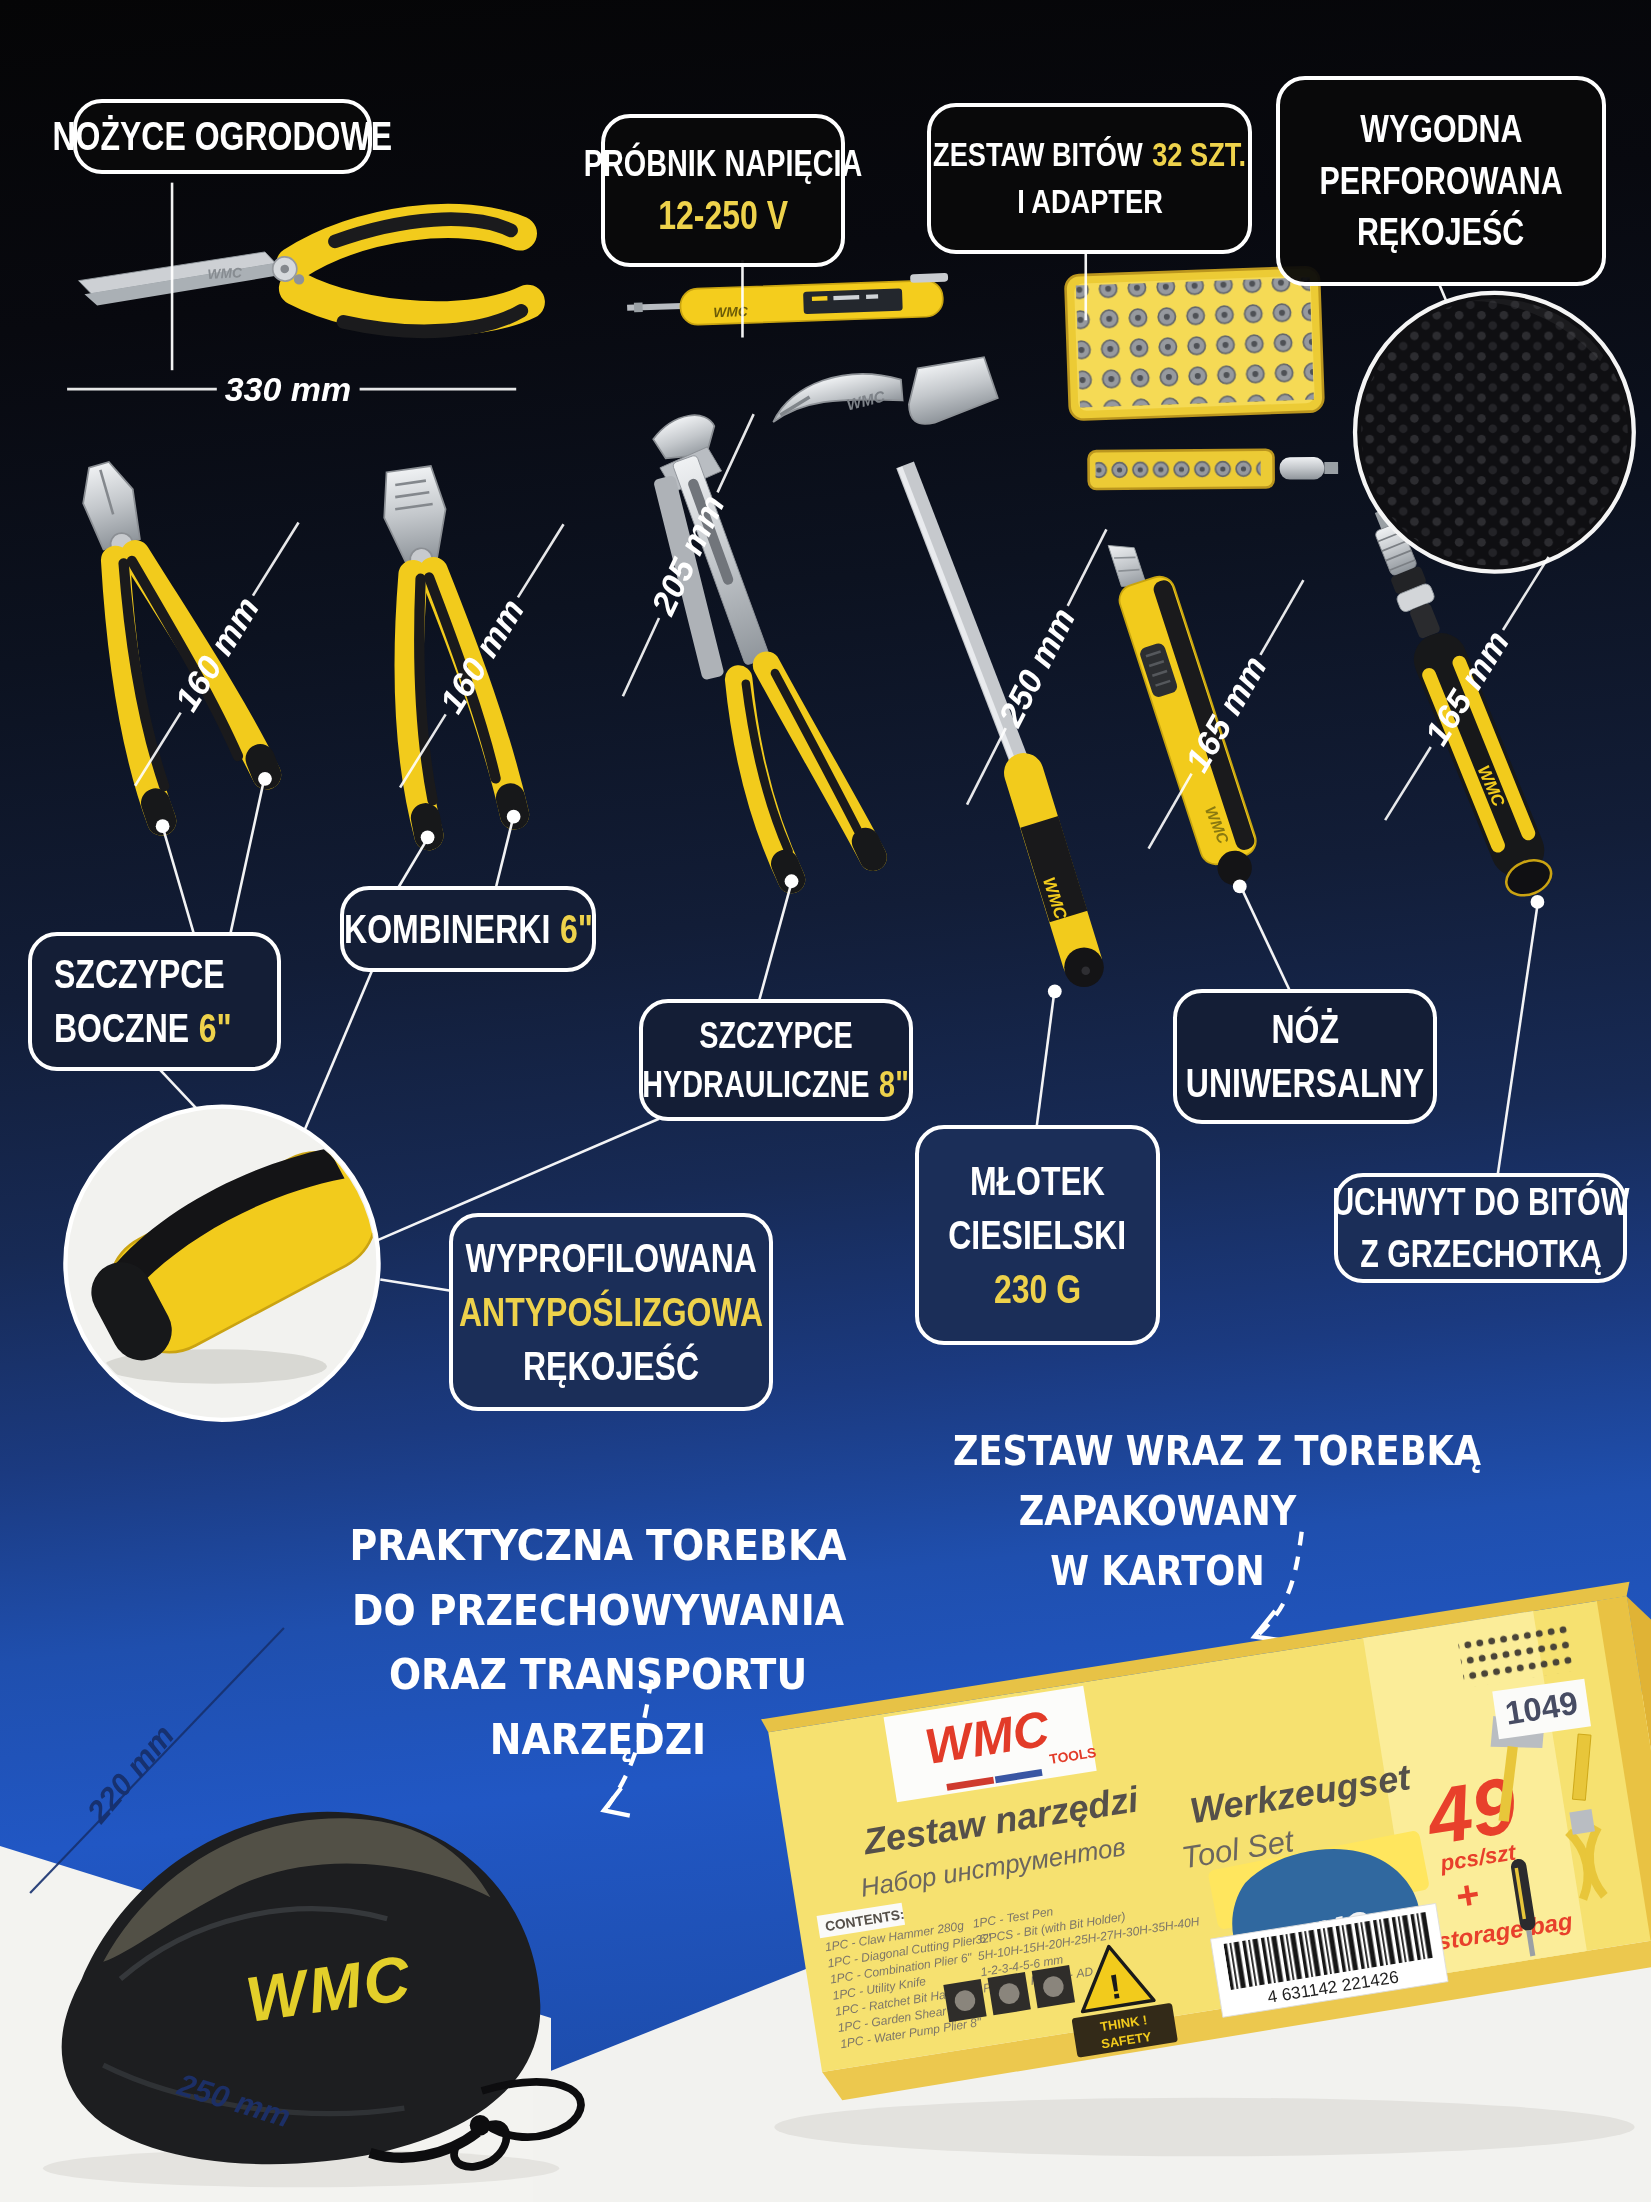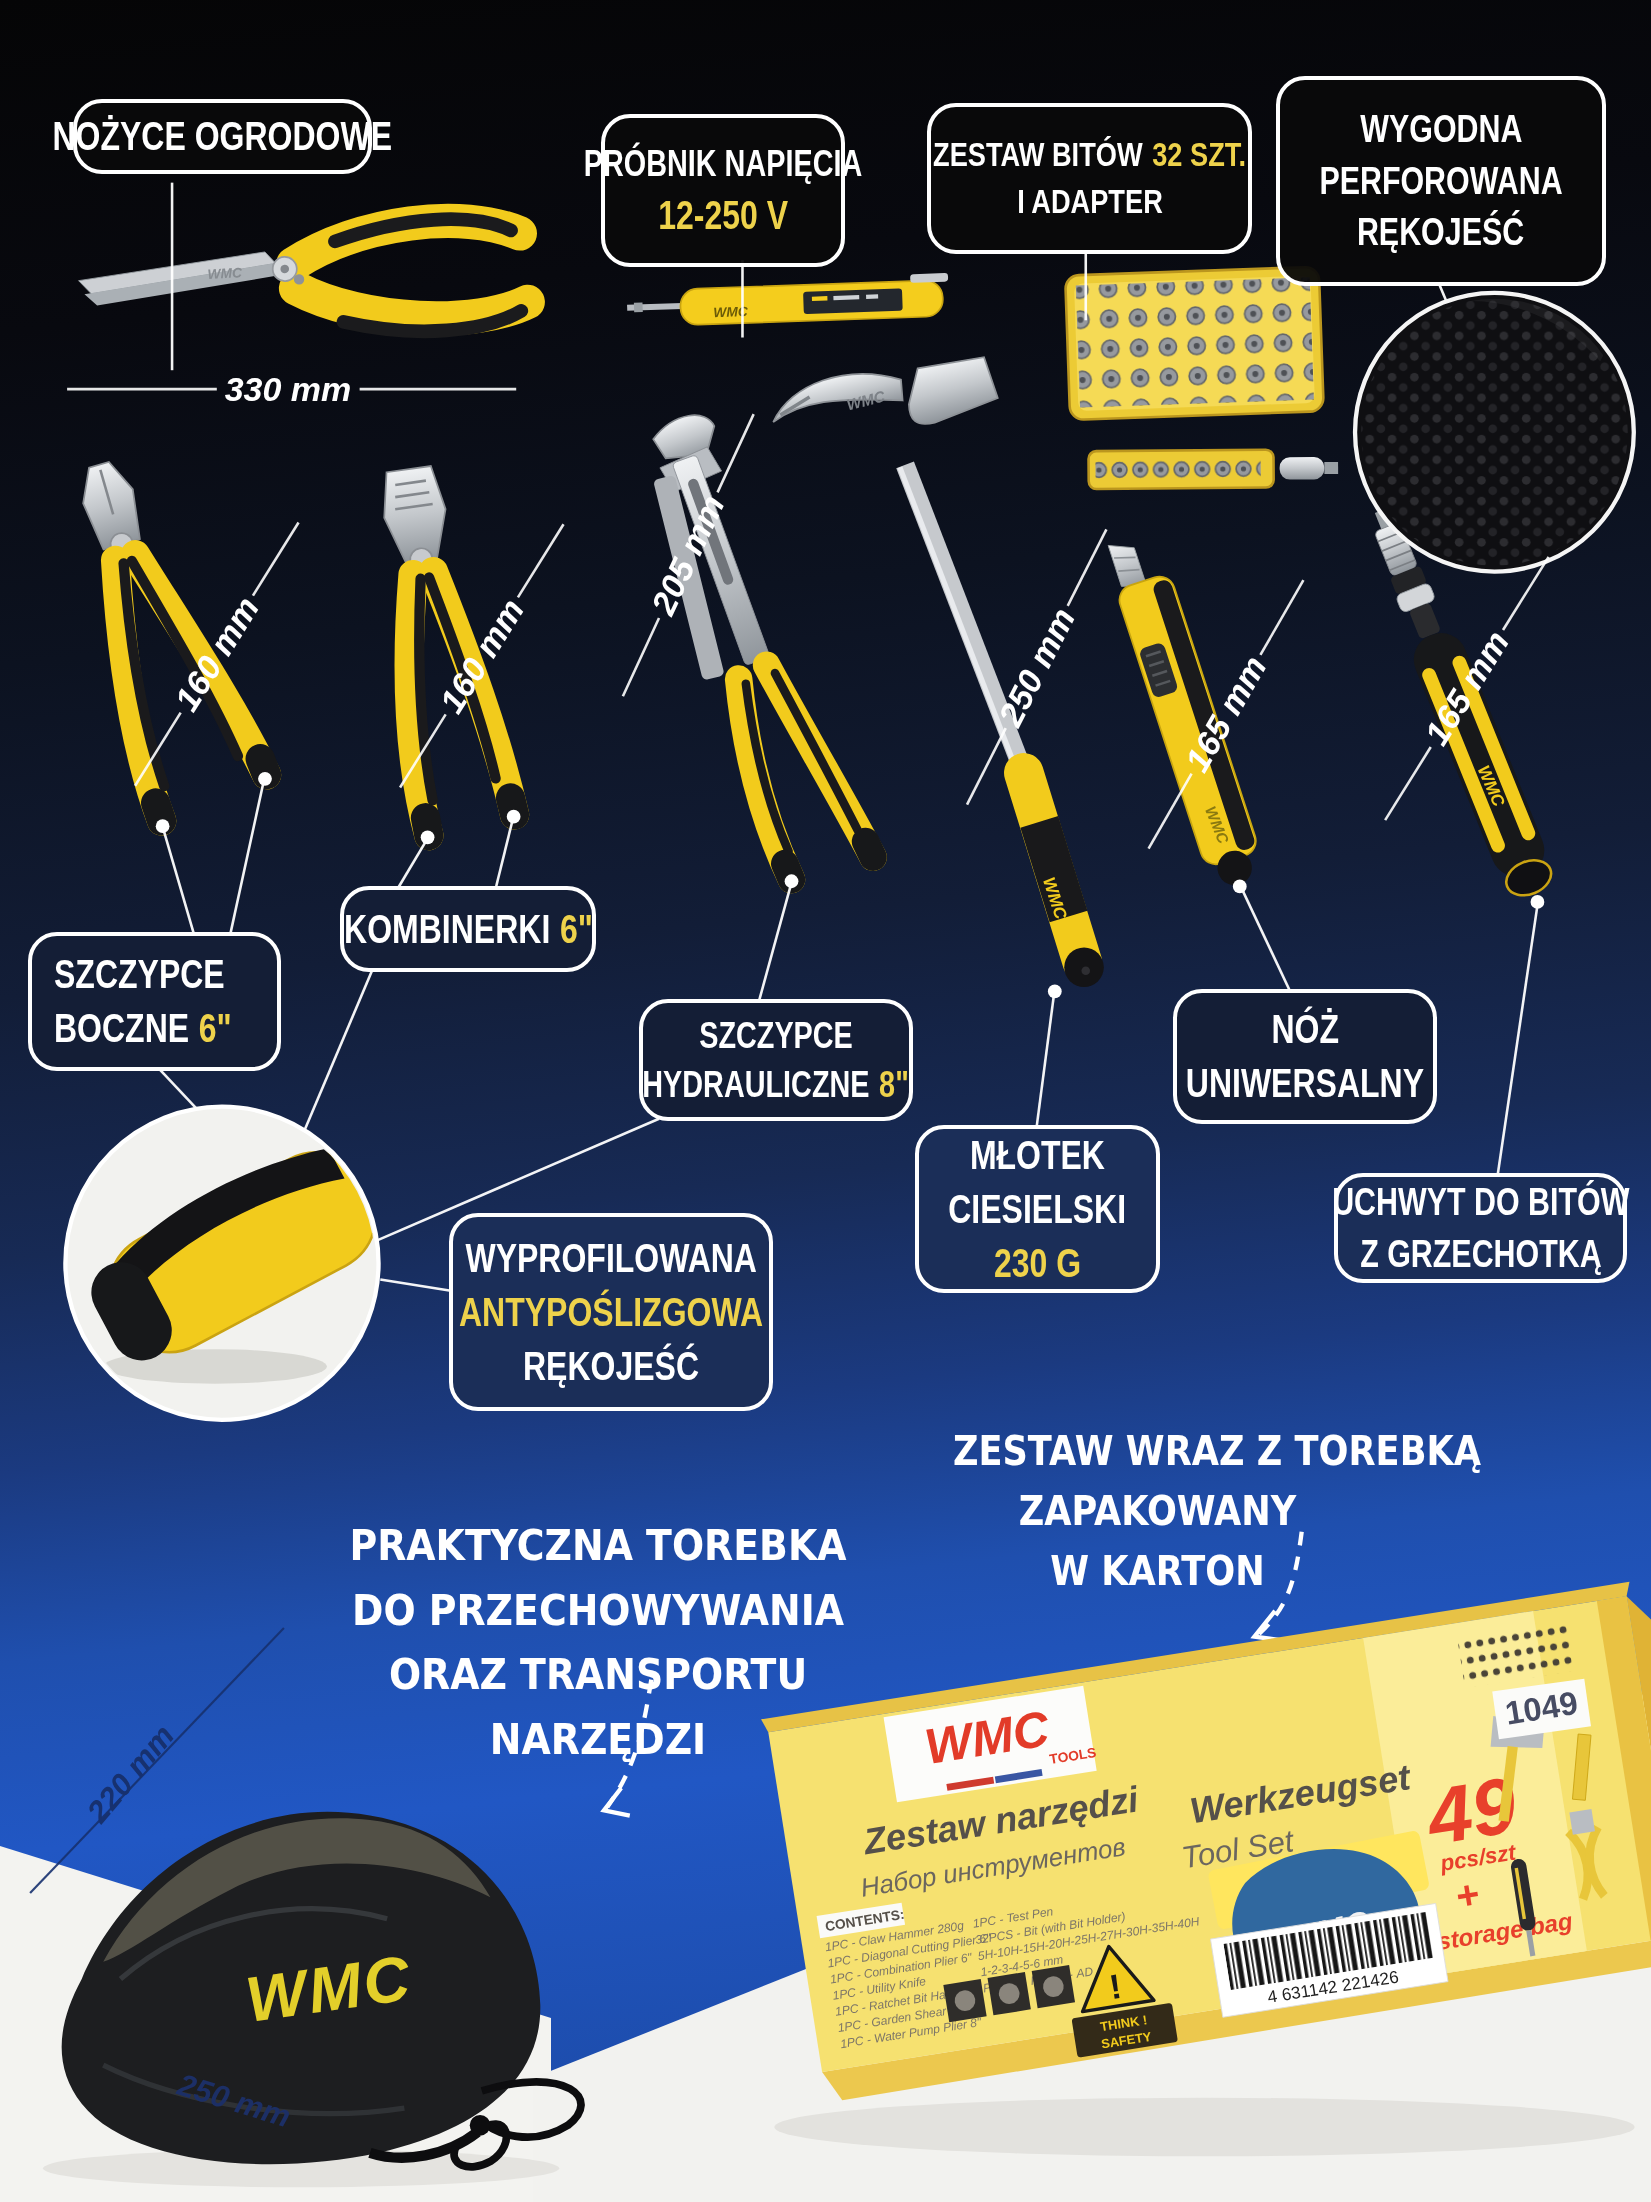--- a/index.html
+++ b/index.html
@@ -403,21 +403,21 @@
 </div>
 
 <div class="callout nvy" style="left:639px;top:999px;width:274px;height:122px;">
   <div class="ln" style="font-size:36px;">SZCZYPCE</div>
   <div class="ln" style="font-size:36px;">
     <span>HYDRAULICZNE</span>
     <span class="yl">8"</span>
   </div>
 </div>
 
-<div class="callout nvy2" style="left:915px;top:1125px;width:245px;height:168px;">
+<div class="callout nvy2" style="left:915px;top:1125px;width:245px;height:220px;">
   <div class="ln">MŁOTEK</div>
   <div class="ln">CIESIELSKI</div>
   <div class="ln yl">230 G</div>
 </div>
 
 <div class="callout nvy" style="left:1173px;top:989px;width:264px;height:135px;">
   <div class="ln">NÓŻ</div>
   <div class="ln">UNIWERSALNY</div>
 </div>
 

